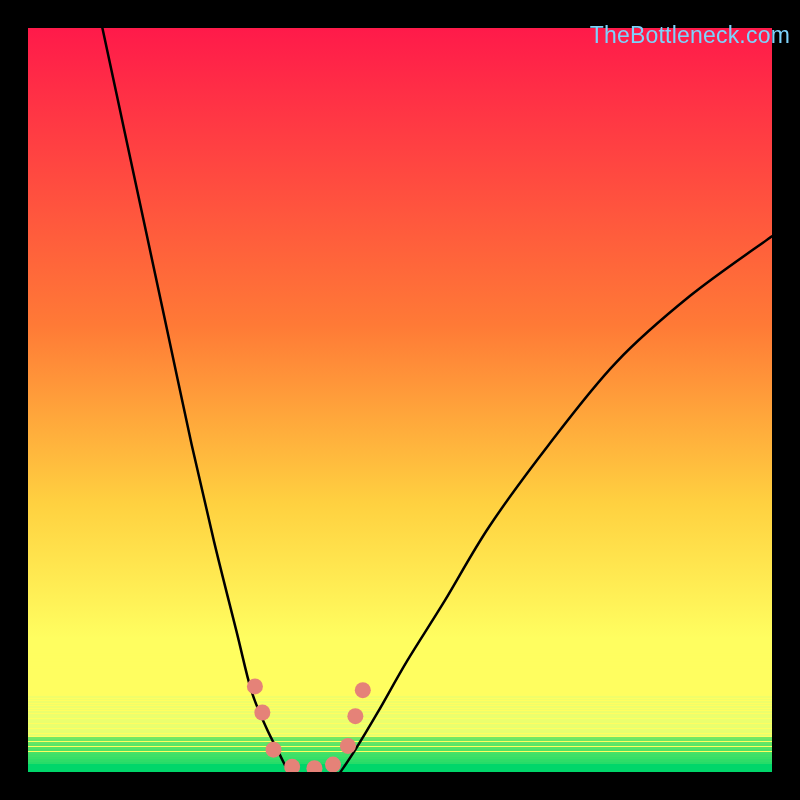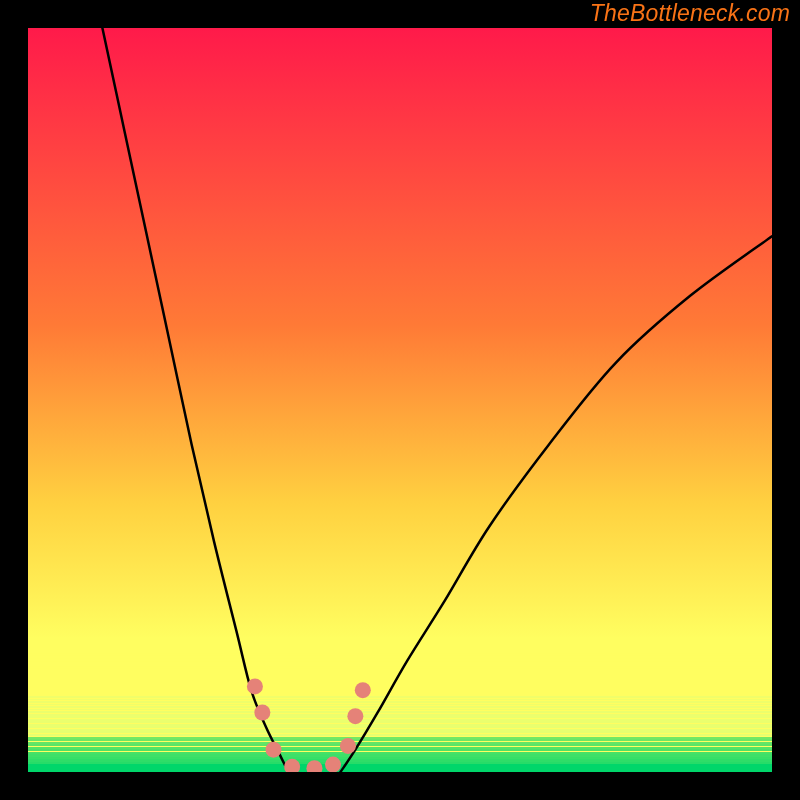--- a/index.html
+++ b/index.html
@@ -41,28 +41,27 @@
     left: 0;
     right: 0;
     height: 1px;
   }
   .curves {
     position: absolute;
     inset: 0;
   }
   .watermark {
     position: absolute;
-    top: 0;
+    top: 22px;
     right: 10px;
-    color: #f97316;
+    color: #7dd3fc;
     font-size: 23px;
     font-weight: 500;
     letter-spacing: 0.2px;
     user-select: none;
-    font-style: italic;
   }
 </style>
 </head>
 <body>
 
 <div class="frame">
   <div class="plot-area">
     <div class="gradient-bg" id="gradient-bg" style="background: linear-gradient(rgb(255, 26, 74) 0%, rgb(255, 122, 54) 40%, rgb(255, 209, 64) 64%, rgb(255, 254, 96) 82%, rgb(255, 254, 96) 100%);"></div>
     <div class="green-bands" id="green-bands" style="top: 624.96px; height: 119.04px;">
         <div class="band" style="top: 0px; opacity: 0.15; background: rgb(255, 254, 96); height: 1px;"></div>

